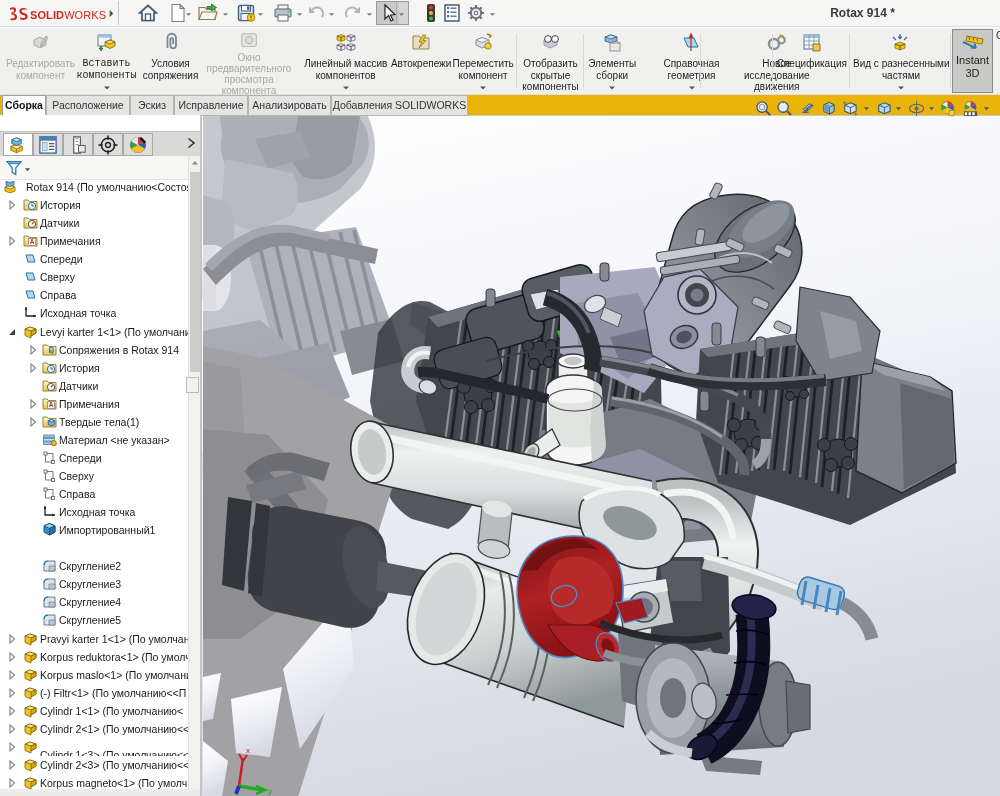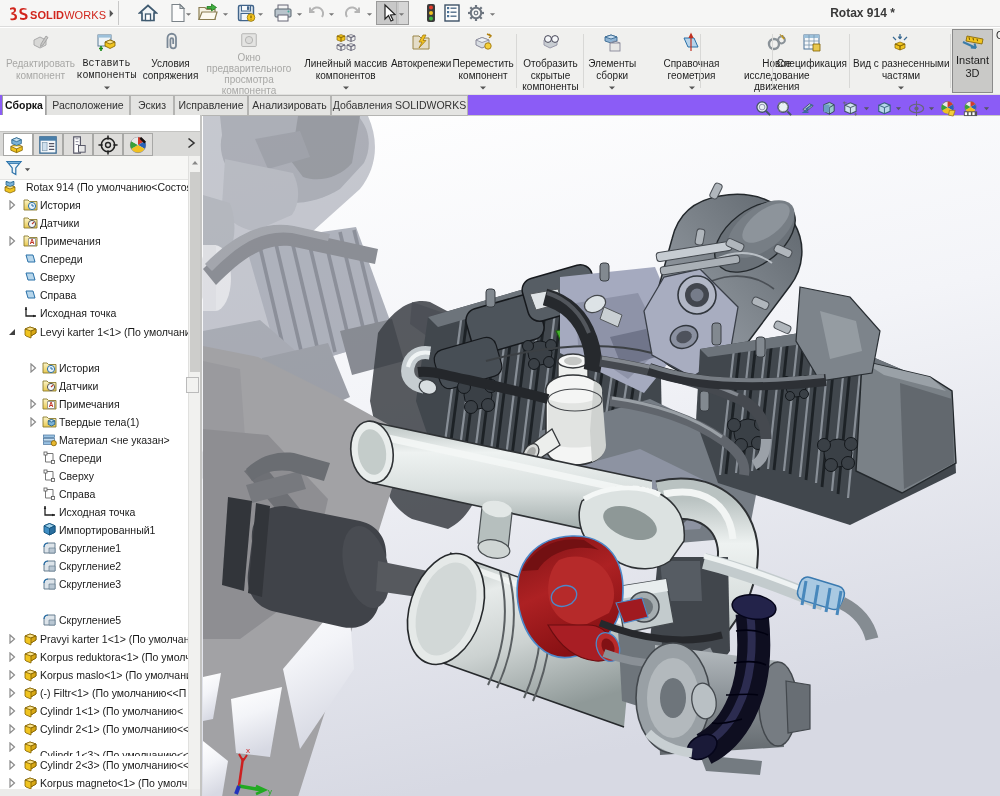--- a/index.html
+++ b/index.html
@@ -12,21 +12,21 @@
 .mcaret { position:absolute; top:11px; width:8px; height:8px; }
 #selbox { position:absolute; left:376px; top:1px; width:33px; height:24px; background:#d6d6d6; border:1px solid #9a9a9a; }
 #selbox2 { position:absolute; left:377px; top:2px; width:22px; height:22px; background:#c8c8c8; }
 #logosep { position:absolute; left:118px; top:1px; height:24px; width:1px; background:#c8c8c8; }
 #ribbon { position:absolute; left:0; top:28px; width:1000px; height:66px; background:#f0f0ee; }
 .rbtn { position:absolute; top:2px; text-align:center; font-size:10px; line-height:11.5px; color:#1e1e1e; height:62px; white-space:nowrap; }
 .rbtn .ric { display:block; margin:2px auto 4px auto; width:22px; height:22px; }
 .rbtn.dis { color:#a8a8a6; }
 .rsep { position:absolute; top:6px; width:1px; height:54px; background:#d8d8d6; }
 #instant3d { position:absolute; left:952px; top:1px; width:41px; height:64px; background:#c9c9c7; border:1px solid #8a8a8a; text-align:center; font-size:11px; line-height:13px; color:#1e1e1e; }
-#tabrow { position:absolute; left:0; top:94px; width:1000px; height:21px; background:#8b5cf6; border-top:1px solid #e0e0de;}
+#tabrow { position:absolute; left:0; top:94px; width:1000px; height:21px; background:#eab308; border-top:1px solid #e0e0de;}
 .tab { position:absolute; top:0; height:21px; background:#e4e4e2; border:1px solid #b4b4b2; font-size:10.5px; line-height:19px; text-align:center; color:#333; white-space:nowrap; overflow:hidden; }
 .tab.active { background:#ffffff; font-weight:bold; color:#111; border-color:#a0a0a0; border-bottom-color:#fff; }
 #leftpanel { position:absolute; left:0; top:115px; width:201px; height:681px; background:#ffffff; }
 #ptabs { position:absolute; left:0; top:16px; width:201px; height:25px; background:#d9d9d7; border-top:1px solid #c4c4c2; }
 .ptab { position:absolute; top:1px; width:30px; height:23px; background:#dedddb; border:1px solid #a8a8a6; }
 .ptab.active { background:#ffffff; }
 #filterrow { position:absolute; left:0; top:41px; width:188px; height:24px; background:#f7f7f5; border-bottom:1px solid #e4e4e2; }
 #tree { position:absolute; left:0; top:66px; width:188px; height:608px; overflow:hidden; background:#fff; }
 .trow { position:absolute; height:18px; font-size:10.5px; line-height:18px; color:#1a1a1a; white-space:nowrap; overflow:hidden; }
 .texp { position:absolute; width:10px; height:10px; top:4px; }
@@ -868,20 +868,29 @@
         </div>
 <div class="trow" style="top:141.5px;left:0;width:188px">
           <svg class="texp" style="left:7px" viewBox="0 0 10 10">
             <path d="M8 2 L8 8 L2 8 Z" fill="#404040"></path>
           </svg>
           <svg class="ticon" style="left:23px" viewBox="0 0 15 15">
             <use href="#i-part"></use>
           </svg>
           <span style="position:absolute;left:40px;top:0">Levyi karter 1&lt;1&gt;  (По умолчани</span>
         </div>
+<div class="trow" style="top:159.5px;left:0;width:188px">
+          <svg class="texp" style="left:28px" viewBox="0 0 10 10">
+            <path d="M3 1 L7.5 5 L3 9 Z" fill="none" stroke="#8a8a8a" stroke-width="1.2"></path>
+          </svg>
+          <svg class="ticon" style="left:42px" viewBox="0 0 15 15">
+            <use href="#i-mate"></use>
+          </svg>
+          <span style="position:absolute;left:59px;top:0">Сопряжения в Rotax 914</span>
+        </div>
 <div class="trow" style="top:177.6px;left:0;width:188px">
           <svg class="texp" style="left:28px" viewBox="0 0 10 10">
             <path d="M3 1 L7.5 5 L3 9 Z" fill="none" stroke="#8a8a8a" stroke-width="1.2"></path>
           </svg>
           <svg class="ticon" style="left:42px" viewBox="0 0 15 15">
             <use href="#i-hist"></use>
           </svg>
           <span style="position:absolute;left:59px;top:0">История</span>
         </div>
 <div class="trow" style="top:195.7px;left:0;width:188px">
@@ -937,37 +946,37 @@
             <use href="#i-origin"></use>
           </svg>
           <span style="position:absolute;left:59px;top:0">Исходная точка</span>
         </div>
 <div class="trow" style="top:340.1px;left:0;width:188px">
           <svg class="ticon" style="left:42px" viewBox="0 0 15 15">
             <use href="#i-imp"></use>
           </svg>
           <span style="position:absolute;left:59px;top:0">Импортированный1</span>
         </div>
-<div class="trow" style="top:358.2px;left:0;width:188px">
+<div class="trow" style="top:376.3px;left:0;width:188px">
           <svg class="ticon" style="left:42px" viewBox="0 0 15 15">
             <use href="#i-fil"></use>
           </svg>
-          <span style="position:absolute;left:59px;top:0">Скругление1</span>
-        </div>
-<div class="trow" style="top:376.3px;left:0;width:188px">
+          <span style="position:absolute;left:59px;top:0">Скругление2</span>
+        </div>
+<div class="trow" style="top:394.3px;left:0;width:188px">
           <svg class="ticon" style="left:42px" viewBox="0 0 15 15">
             <use href="#i-fil"></use>
           </svg>
-          <span style="position:absolute;left:59px;top:0">Скругление2</span>
-        </div>
-<div class="trow" style="top:394.3px;left:0;width:188px">
+          <span style="position:absolute;left:59px;top:0">Скругление3</span>
+        </div>
+<div class="trow" style="top:412.4px;left:0;width:188px">
           <svg class="ticon" style="left:42px" viewBox="0 0 15 15">
             <use href="#i-fil"></use>
           </svg>
-          <span style="position:absolute;left:59px;top:0">Скругление3</span>
+          <span style="position:absolute;left:59px;top:0">Скругление4</span>
         </div>
 <div class="trow" style="top:430.4px;left:0;width:188px">
           <svg class="ticon" style="left:42px" viewBox="0 0 15 15">
             <use href="#i-fil"></use>
           </svg>
           <span style="position:absolute;left:59px;top:0">Скругление5</span>
         </div>
 <div class="trow" style="top:448.5px;left:0;width:188px">
           <svg class="texp" style="left:7px" viewBox="0 0 10 10">
             <path d="M3 1 L7.5 5 L3 9 Z" fill="none" stroke="#8a8a8a" stroke-width="1.2"></path>

